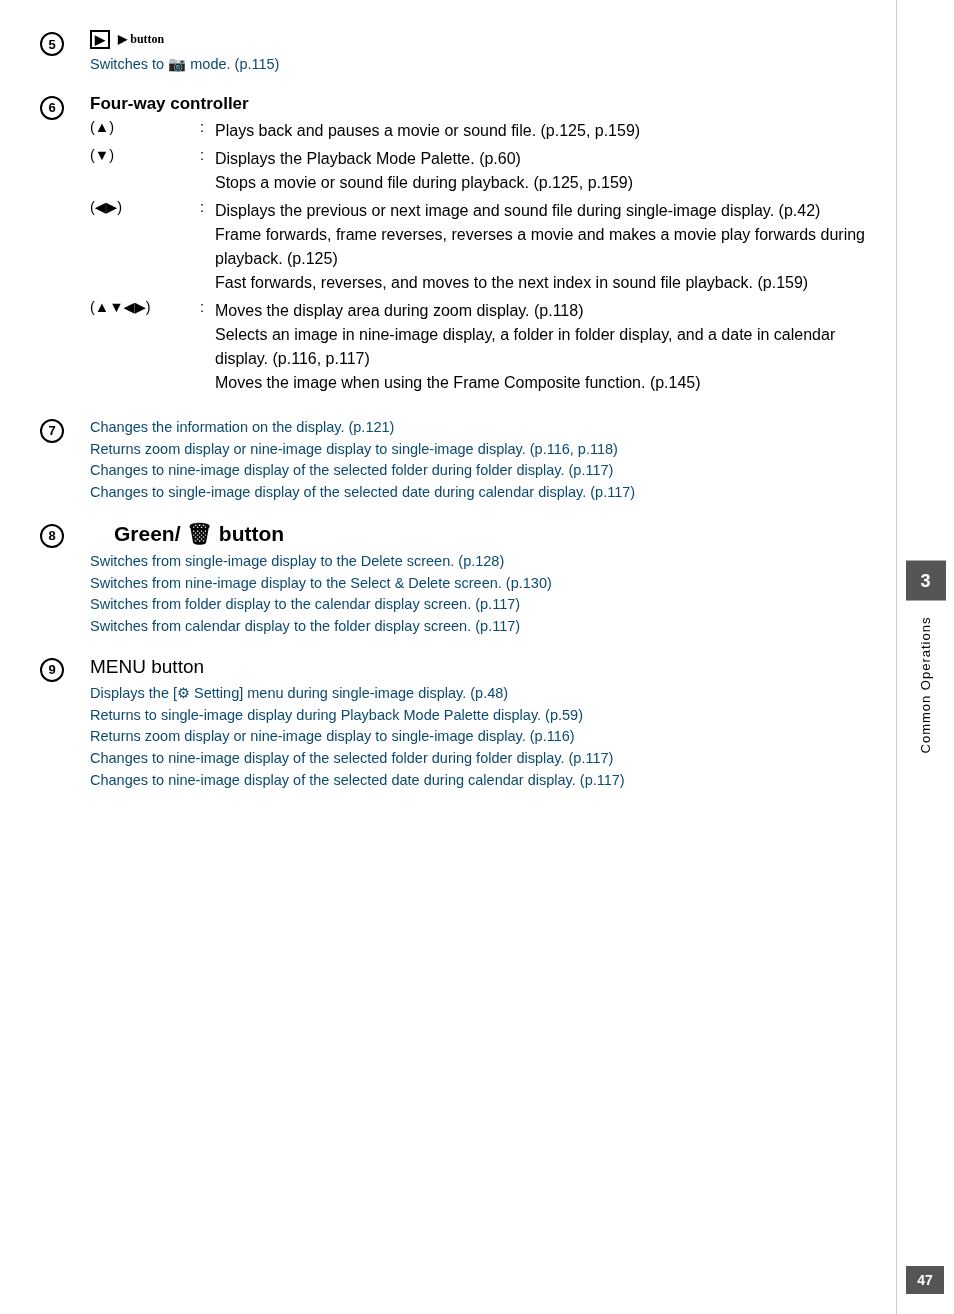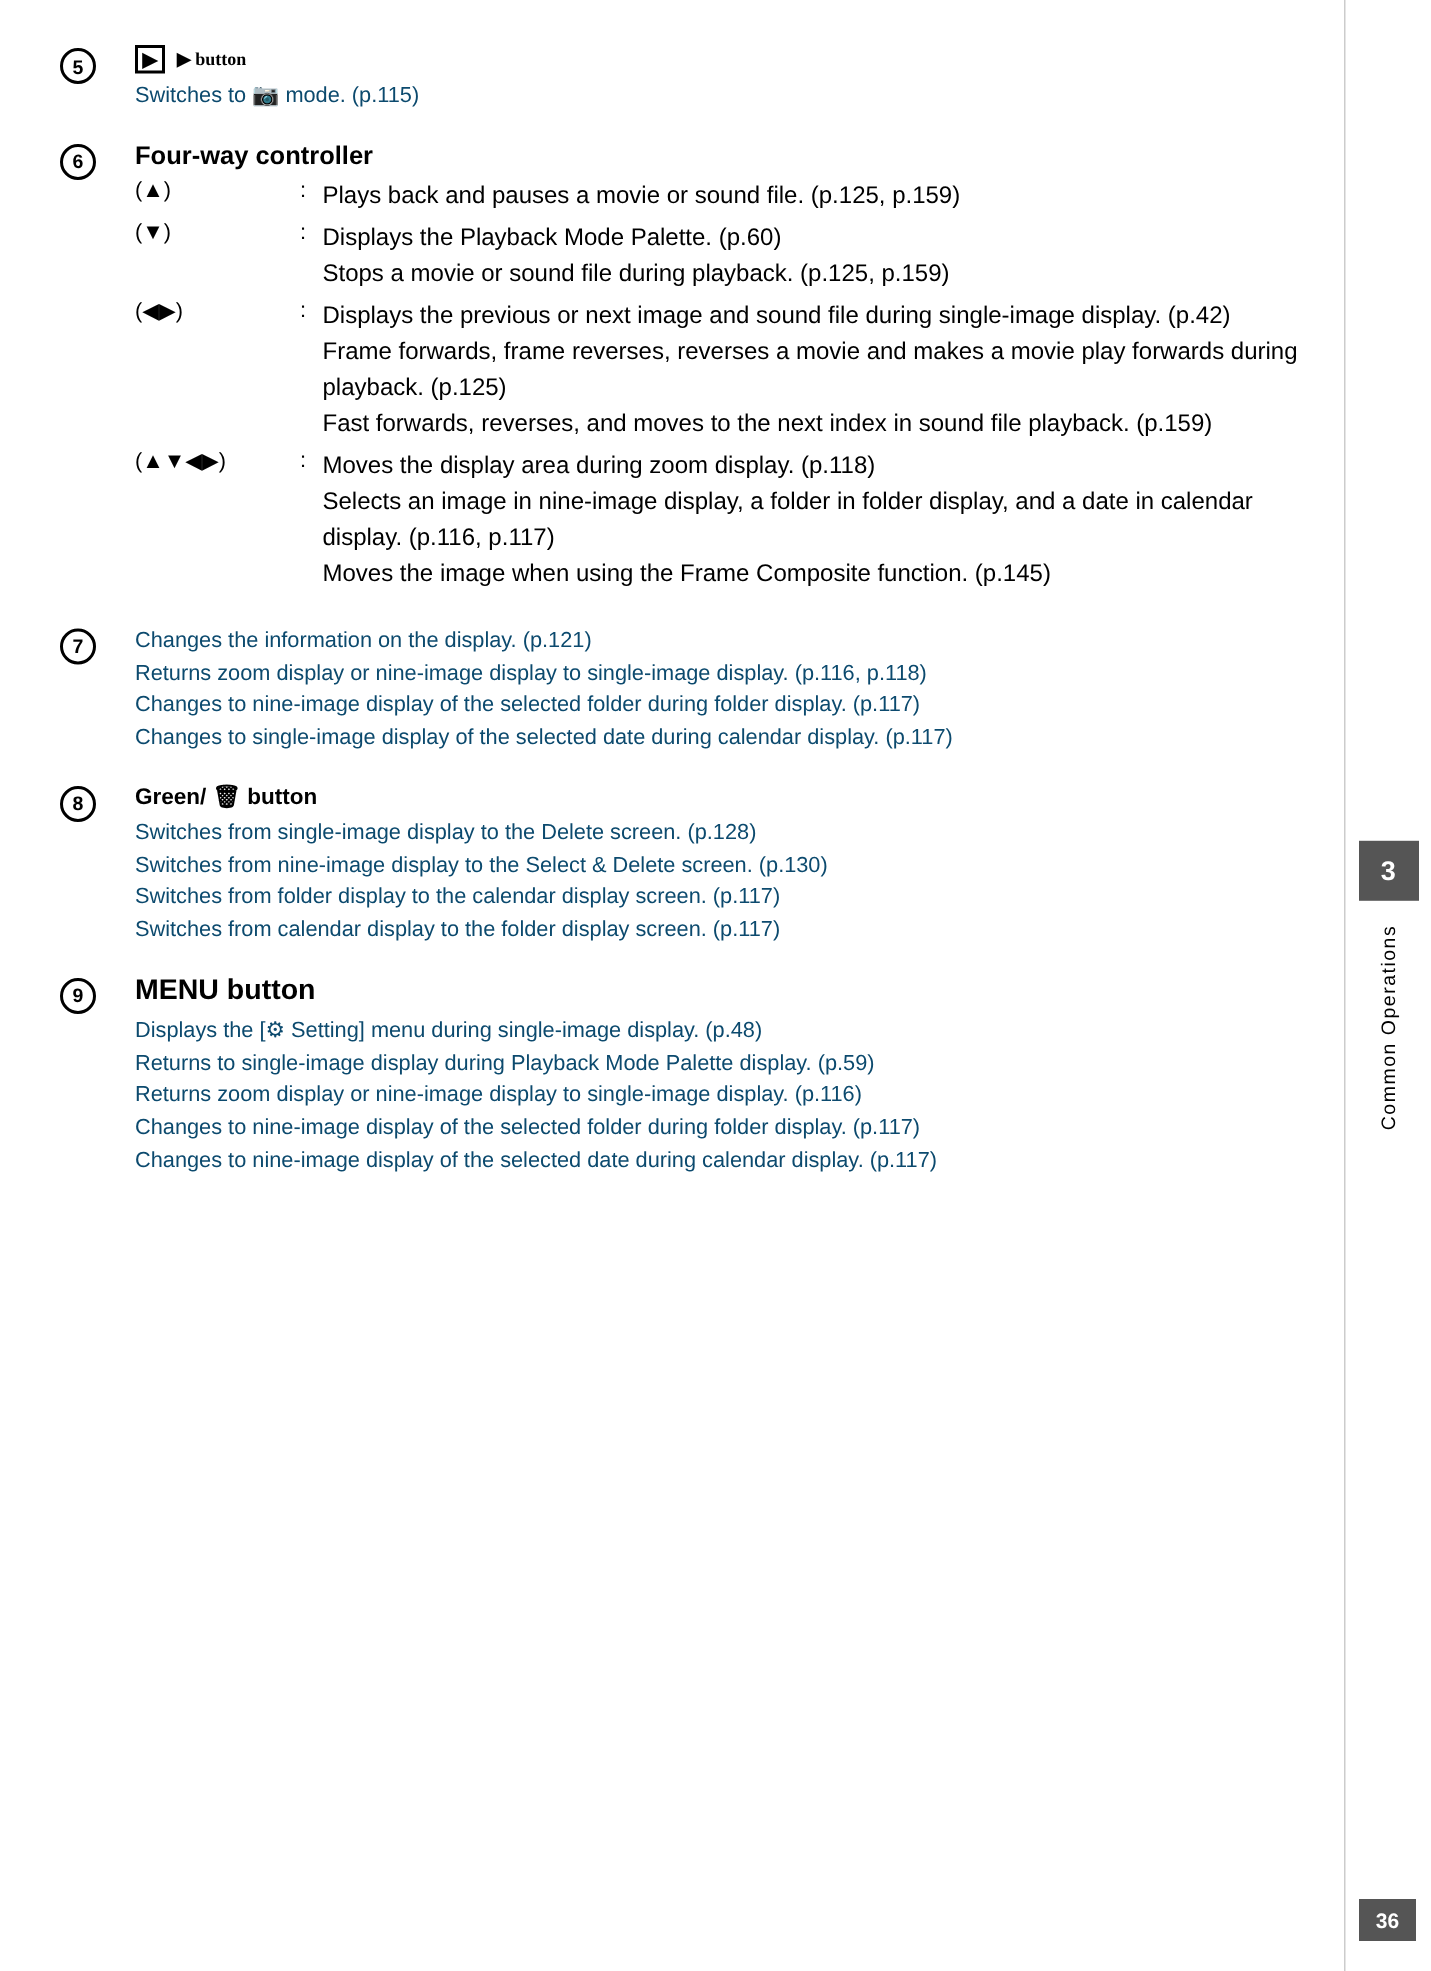--- a/index.html
+++ b/index.html
@@ -255,53 +255,53 @@
         </div>
       </div>
     </div>
 
     <div class="section">
       <div class="section-number">
         <div class="circle-number">8</div>
       </div>
       <div class="section-content">
         <div class="section-title">
-          <span style="font-size:15px;font-weight:bold;">Green/ 🗑 button</span>
+          <span style="font-size:21px;font-weight:bold;margin-left:24px;">Green/ 🗑 button</span>
         </div>
         <div class="section-body">
           Switches from single-image display to the Delete screen. (p.128)<br>
           Switches from nine-image display to the Select &amp; Delete screen. (p.130)<br>
           Switches from folder display to the calendar display screen. (p.117)<br>
           Switches from calendar display to the folder display screen. (p.117)
         </div>
       </div>
     </div>
 
     <div class="section">
       <div class="section-number">
         <div class="circle-number">9</div>
       </div>
       <div class="section-content">
         <div class="section-title">
-          <span style="font-size:19px;font-weight:bold;">MENU button</span>
+          <span style="font-size:19px;font-weight:normal;">MENU button</span>
         </div>
         <div class="section-body">
           Displays the [⚙ Setting] menu during single-image display. (p.48)<br>
           Returns to single-image display during Playback Mode Palette display. (p.59)<br>
           Returns zoom display or nine-image display to single-image display. (p.116)<br>
           Changes to nine-image display of the selected folder during folder display. (p.117)<br>
           Changes to nine-image display of the selected date during calendar display. (p.117)
         </div>
       </div>
     </div>
 
   </div>
 
   <div class="right-sidebar">
     <div class="chapter-tab">
       <div class="chapter-number-box">
         <span>3</span>
       </div>
       <div class="chapter-label">Common Operations</div>
     </div>
-    <div class="page-number-bottom">36</div>
+    <div class="page-number-bottom">47</div>
   </div>
 </div>
 
 </body></html>

